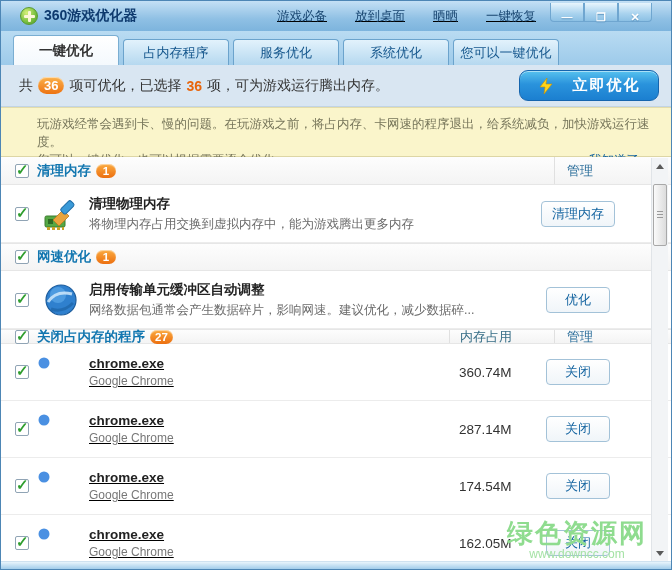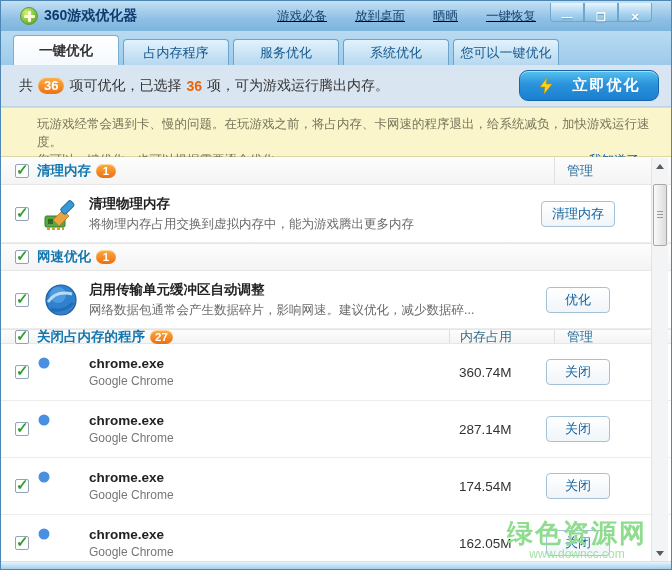--- a/index.html
+++ b/index.html
@@ -108,21 +108,21 @@
   .col-mem    { left: 448px; width: 100px; padding-left: 10px; }
   .col-manage { left: 553px; width: 92px;  padding-left: 12px; }
   .sec-header .col-mem    { border-left: 1px solid #e0e0e0; }
   .sec-header .col-manage { border-left: 1px solid #e0e0e0; }
   .col-label { font-size: 13px; color: #376e87; }
   .manage-link { font-size: 13px; color: #2a6d9a; cursor: pointer; }
   .item-row {
     position: relative; height: 58px; border-bottom: 1px solid #ececec;
     display: flex; align-items: center; padding-left: 14px;
   }
-  .proc-row { height: 57px; }
+  .proc-row { height: 57px; text-decoration: underline; }
   .cb {
     width: 14px; height: 14px; background: #fff; border: 1px solid #90a4b5;
     border-radius: 2px; position: relative; cursor: pointer; flex: 0 0 auto;
   }
   .cb::after {
     content: "✓"; position: absolute; left: 0px; top: -4px;
     color: #2f9e2f; font-size: 15px; font-weight: bold;
   }
   .item-icon { width: 36px; height: 36px; margin: 0 10px 0 14px; flex: 0 0 auto; position: relative; }
   .item-text { display: flex; flex-direction: column; gap: 3px; max-width: 330px; }

